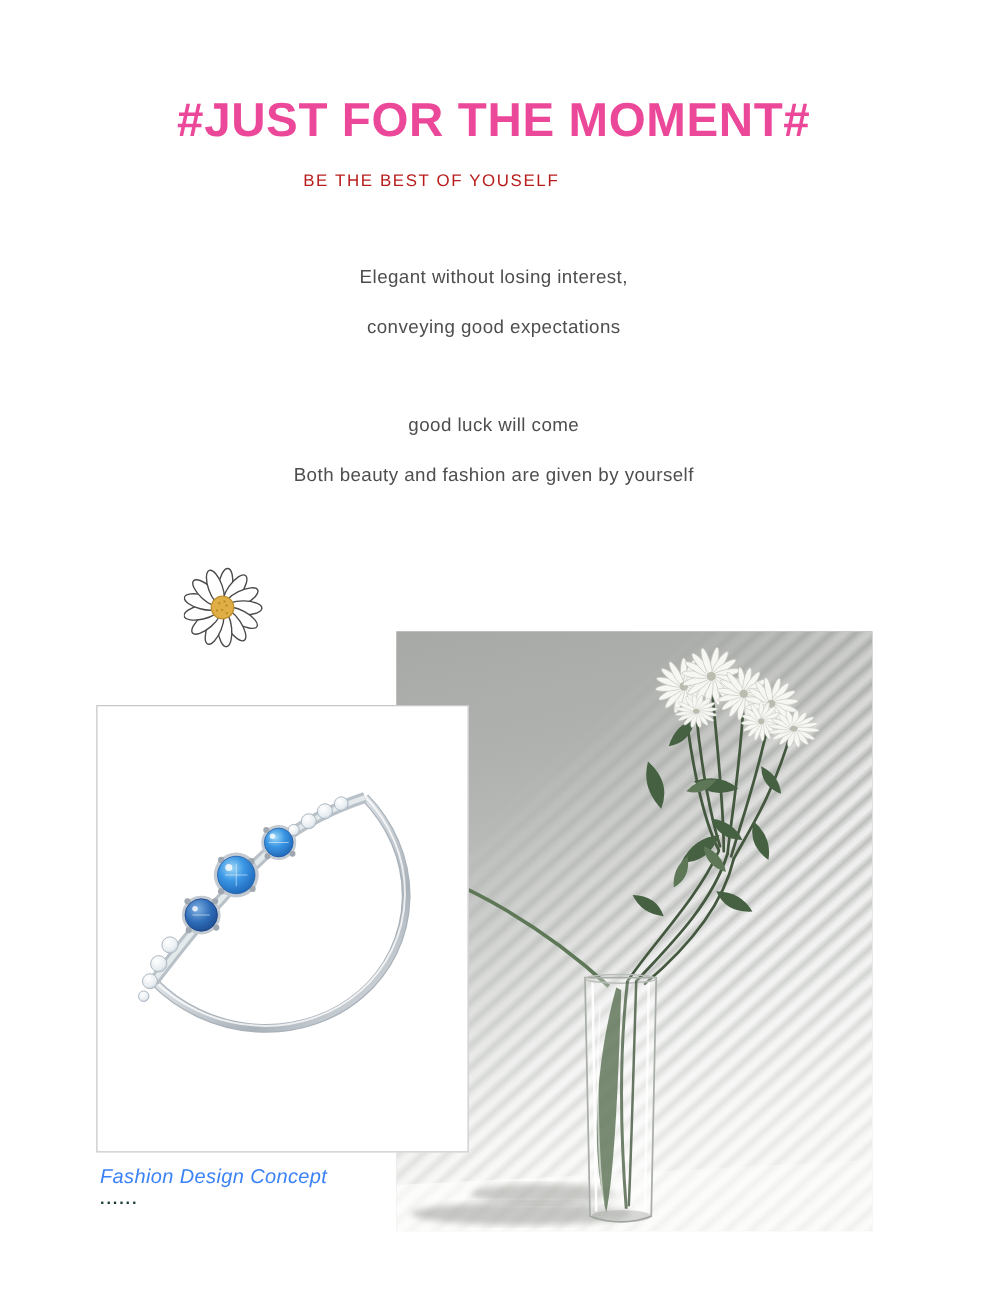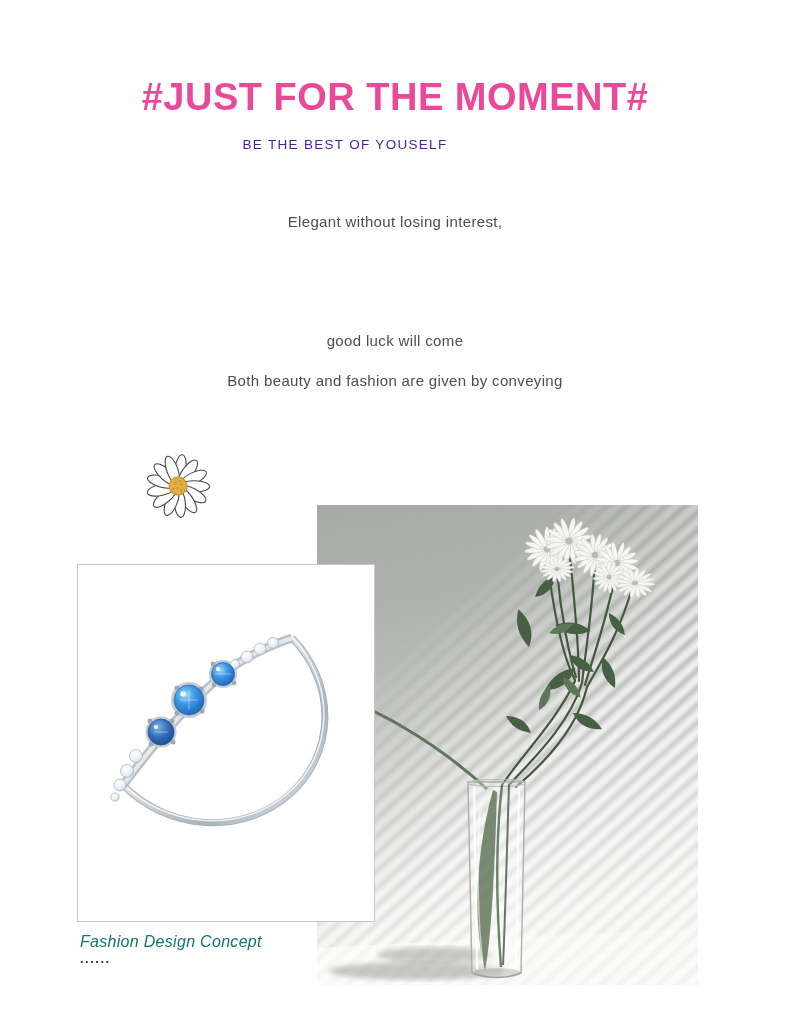--- a/index.html
+++ b/index.html
@@ -7,21 +7,21 @@
     position:relative;width:790px;height:1031px;background:#ffffff;overflow:hidden;
     font-family:"Liberation Sans", sans-serif;
   }
   
   .title{
     position:absolute;left:0;top:76px;width:790px;text-align:center;
     font-size:38px;font-weight:bold;letter-spacing:.5px;color:#ec4899;
   }
   .subtitle{
     position:absolute;left:0;top:137px;width:690px;text-align:center;
-    font-size:13.5px;letter-spacing:1.3px;color:#4c1d95;
+    font-size:13.5px;letter-spacing:1.3px;color:#b91c1c;
   }
   .tagline{
     position:absolute;left:0;width:790px;text-align:center;
     font-size:15px;letter-spacing:.35px;color:#4e4e4e;
   }
   .tag-0{top:213px}.tag-1{top:253px}.tag-2{top:293px}.tag-3{top:332px}.tag-4{top:372px}
   
   .daisy-icon{position:absolute;left:147px;top:450px;width:66px;height:70px;}
   
   .flower-photo{
@@ -44,38 +44,39 @@
   .flower-svg{position:absolute;left:0;top:0;}
   
   .ring-card{
     position:absolute;left:77px;top:564px;width:298px;height:358px;
     background:#ffffff;border:1px solid #c8c8c8;box-sizing:border-box;
   }
   .ring-svg{position:absolute;left:-1px;top:-1px;}
   
   .caption{
     position:absolute;left:80px;top:933px;font-size:16px;font-style:italic;
-    letter-spacing:.3px;color:#0f766e;
+    letter-spacing:.3px;color:#3b82f6;
   }
   .caption-dots{
     position:absolute;left:80px;top:951px;font-size:13px;font-weight:bold;
     letter-spacing:1.5px;color:#173a38;
   }
 </style>
 </head>
 <body>
 
 <div class="canvas">
 
   <div class="title">#JUST FOR THE MOMENT#</div>
   <div class="subtitle">BE THE BEST OF YOUSELF</div>
 
   <div class="tagline tag-0">Elegant without losing interest,</div>
+  <div class="tagline tag-1">conveying good expectations</div>
   <div class="tagline tag-3">good luck will come</div>
-  <div class="tagline tag-4">Both beauty and fashion are given by conveying</div>
+  <div class="tagline tag-4">Both beauty and fashion are given by yourself</div>
 
   <div class="daisy-icon">
     <svg width="66" height="70" viewBox="0 0 66 70">
       <g transform="translate(31,36) rotate(8)">
         <g fill="#ffffff" stroke="#4a4a4a" stroke-width="1.1">
           <ellipse transform="rotate(0)" cx="0" cy="-17" rx="5.6" ry="14.5"></ellipse>
           <ellipse transform="rotate(27.7)" cx="0" cy="-17" rx="5.6" ry="14.5"></ellipse>
           <ellipse transform="rotate(55.4)" cx="0" cy="-17" rx="5.6" ry="14.5"></ellipse>
           <ellipse transform="rotate(83.1)" cx="0" cy="-17" rx="5.6" ry="14.5"></ellipse>
           <ellipse transform="rotate(110.8)" cx="0" cy="-17" rx="5.6" ry="14.5"></ellipse>

